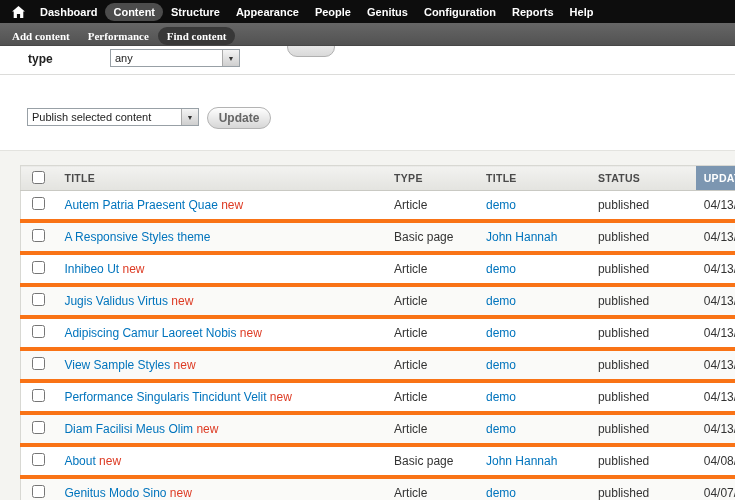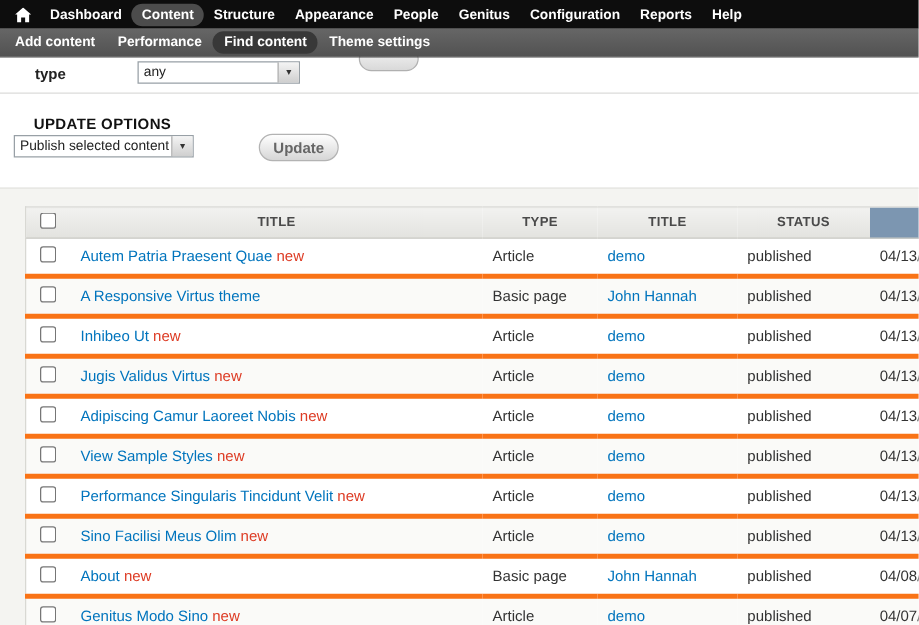--- a/index.html
+++ b/index.html
@@ -7,43 +7,43 @@
   .screen{position:relative;width:735px;height:500px;overflow:hidden;background:#fff;}
 
   
   .toolbar{position:relative;z-index:3;height:23px;background:#0d0d0d;display:flex;align-items:center;padding-left:5px;}
   .home{display:flex;align-items:center;padding:0 7px;cursor:pointer;}
   .tb-menu{display:flex;align-items:flex-end;}
   .tb-item{color:#fff;font-size:11px;font-weight:bold;padding:3px 8px;border-radius:9px;white-space:nowrap;cursor:pointer;}
   .tb-item.active{background:#4c4c4c;}
 
   
-  .shortcutbar{position:relative;z-index:3;height:22px;background:linear-gradient(#666,#525252);display:flex;align-items:center;padding-left:3px;border-bottom:1px solid #474747;}
+  .shortcutbar{position:relative;z-index:3;height:22px;background:linear-gradient(#666,#525252);display:flex;align-items:flex-end;padding-left:3px;border-bottom:1px solid #474747;font-family:Liberation Serif, serif;}
   .sc-item{color:#fff;font-size:11px;font-weight:bold;padding:3px 9px;border-radius:10px;white-space:nowrap;cursor:pointer;}
   .sc-item.active{background:#383838;}
 
   
   .main{position:relative;height:104px;background:#fff;}
   .partial-btn{position:absolute;left:287px;top:-9px;width:46px;height:18px;border-radius:10px;border:1px solid #b0b0b0;background:linear-gradient(#f5f5f5,#d9d9d9);z-index:1;cursor:pointer;}
   .filter-label{position:absolute;left:28px;top:6px;font-size:12px;font-weight:bold;color:#222;}
   .divider{position:absolute;left:0;right:0;top:28px;border-top:1px solid #dcdcda;}
   .section-heading{position:absolute;left:27px;top:46px;font-size:12px;font-weight:bold;color:#111;letter-spacing:.3px;}
 
   .select{position:absolute;display:flex;align-items:stretch;background:#fff;border:1px solid #98a0a6;height:18px;box-sizing:border-box;cursor:pointer;}
   .select .val{flex:1;font-size:11px;color:#222;padding:2px 4px;white-space:nowrap;overflow:hidden;}
   .select .arrow{width:16px;background:linear-gradient(#f4f4f4,#cfcfcf);border-left:1px solid #a9a9a9;display:flex;align-items:center;justify-content:center;font-size:7px;color:#333;}
   #type-select{left:110px;top:3px;width:130px;gap:32px;}
-  #action-select{left:11px;top:62px;width:144px;}
+  #action-select{left:27px;top:62px;width:172px;}
 
   .update-btn{position:absolute;left:207px;top:61px;width:64px;height:22px;border-radius:12px;border:1px solid #b3b3b3;background:linear-gradient(#fefefe,#d6d6d6);font-family:inherit;font-size:12px;color:#666;font-weight:bold;cursor:pointer;}
 
   
   .table-section{position:absolute;left:0;top:150px;width:735px;height:350px;background:#f4f4f1;border-top:1px solid #e3e3df;overflow:hidden;}
   table.content-table{position:absolute;left:20px;top:14px;width:812px;border-collapse:collapse;background:#fff;border:1px solid #d8d8d3;}
-  .content-table th{background:linear-gradient(#f2f2f0,#e3e3df);border-bottom:1px solid #c9c9c3;font-size:10.5px;color:#4a4a4a;text-align:center;padding:6px 8px;letter-spacing:.3px;white-space:nowrap;cursor:pointer;}
+  .content-table th{background:linear-gradient(#f2f2f0,#e3e3df);border-bottom:1px solid #c9c9c3;font-size:10.5px;color:#4a4a4a;text-align:left;padding:6px 8px;letter-spacing:.3px;white-space:nowrap;cursor:pointer;}
   .content-table th.cb,.content-table td.cb{text-align:center;padding:4px 2px;}
   .content-table th.active-col{background:#7c96b1;color:#fff;}
   .content-table td{font-size:12px;color:#333;padding:7px 8px;border-bottom:4px solid #f97316;white-space:nowrap;background:#fff;}
   tr.even td{background:#fafaf8;}
   a.blue{color:#0074bd;text-decoration:none;cursor:pointer;}
   .marker{color:#dd3b24;}
   input[type=checkbox]{margin:0;width:13px;height:13px;cursor:pointer;}
 </style>
 </head>
 <body>
@@ -66,32 +66,30 @@
         <span class="tb-item">Configuration</span>
         <span class="tb-item">Reports</span>
         <span class="tb-item">Help</span>
       </nav>
   </div>
 
   <div class="shortcutbar" id="shortcutbar">
       <span class="sc-item">Add content</span>
       <span class="sc-item">Performance</span>
       <span class="sc-item active">Find content</span>
-      <span class="sc-item">Theme settings</span>
     </div>
 
   <div class="main">
     <div class="partial-btn"></div>
     <span class="filter-label">type</span>
     <div class="select" id="type-select">
       <span class="val">any</span>
       <span class="arrow">▼</span>
     </div>
     <div class="divider"></div>
-    <div class="section-heading">UPDATE OPTIONS</div>
     <div class="select" id="action-select">
       <span class="val">Publish selected content</span>
       <span class="arrow">▼</span>
     </div>
     <button class="update-btn">Update</button>
   </div>
 
   <div class="table-section">
     <table class="content-table">
       <colgroup>
@@ -116,21 +114,21 @@
           <tr class="odd">
             <td class="cb"><input type="checkbox" style=""></td>
             <td><a class="blue">Autem Patria Praesent Quae</a><span class="marker"> new</span></td>
             <td>Article</td>
             <td><a class="blue">demo</a></td>
             <td>published</td>
             <td>04/13/2</td>
           </tr>
           <tr class="even">
             <td class="cb"><input type="checkbox" style=""></td>
-            <td><a class="blue">A Responsive Virtus theme</a></td>
+            <td><a class="blue">A Responsive Styles theme</a></td>
             <td>Basic page</td>
             <td><a class="blue">John Hannah</a></td>
             <td>published</td>
             <td>04/13/2</td>
           </tr>
           <tr class="odd">
             <td class="cb"><input type="checkbox" style=""></td>
             <td><a class="blue">Inhibeo Ut</a><span class="marker"> new</span></td>
             <td>Article</td>
             <td><a class="blue">demo</a></td>
@@ -164,21 +162,21 @@
           <tr class="odd">
             <td class="cb"><input type="checkbox" style=""></td>
             <td><a class="blue">Performance Singularis Tincidunt Velit</a><span class="marker"> new</span></td>
             <td>Article</td>
             <td><a class="blue">demo</a></td>
             <td>published</td>
             <td>04/13/2</td>
           </tr>
           <tr class="even">
             <td class="cb"><input type="checkbox" style=""></td>
-            <td><a class="blue">Sino Facilisi Meus Olim</a><span class="marker"> new</span></td>
+            <td><a class="blue">Diam Facilisi Meus Olim</a><span class="marker"> new</span></td>
             <td>Article</td>
             <td><a class="blue">demo</a></td>
             <td>published</td>
             <td>04/13/2</td>
           </tr>
           <tr class="odd">
             <td class="cb"><input type="checkbox" style=""></td>
             <td><a class="blue">About</a><span class="marker"> new</span></td>
             <td>Basic page</td>
             <td><a class="blue">John Hannah</a></td>

